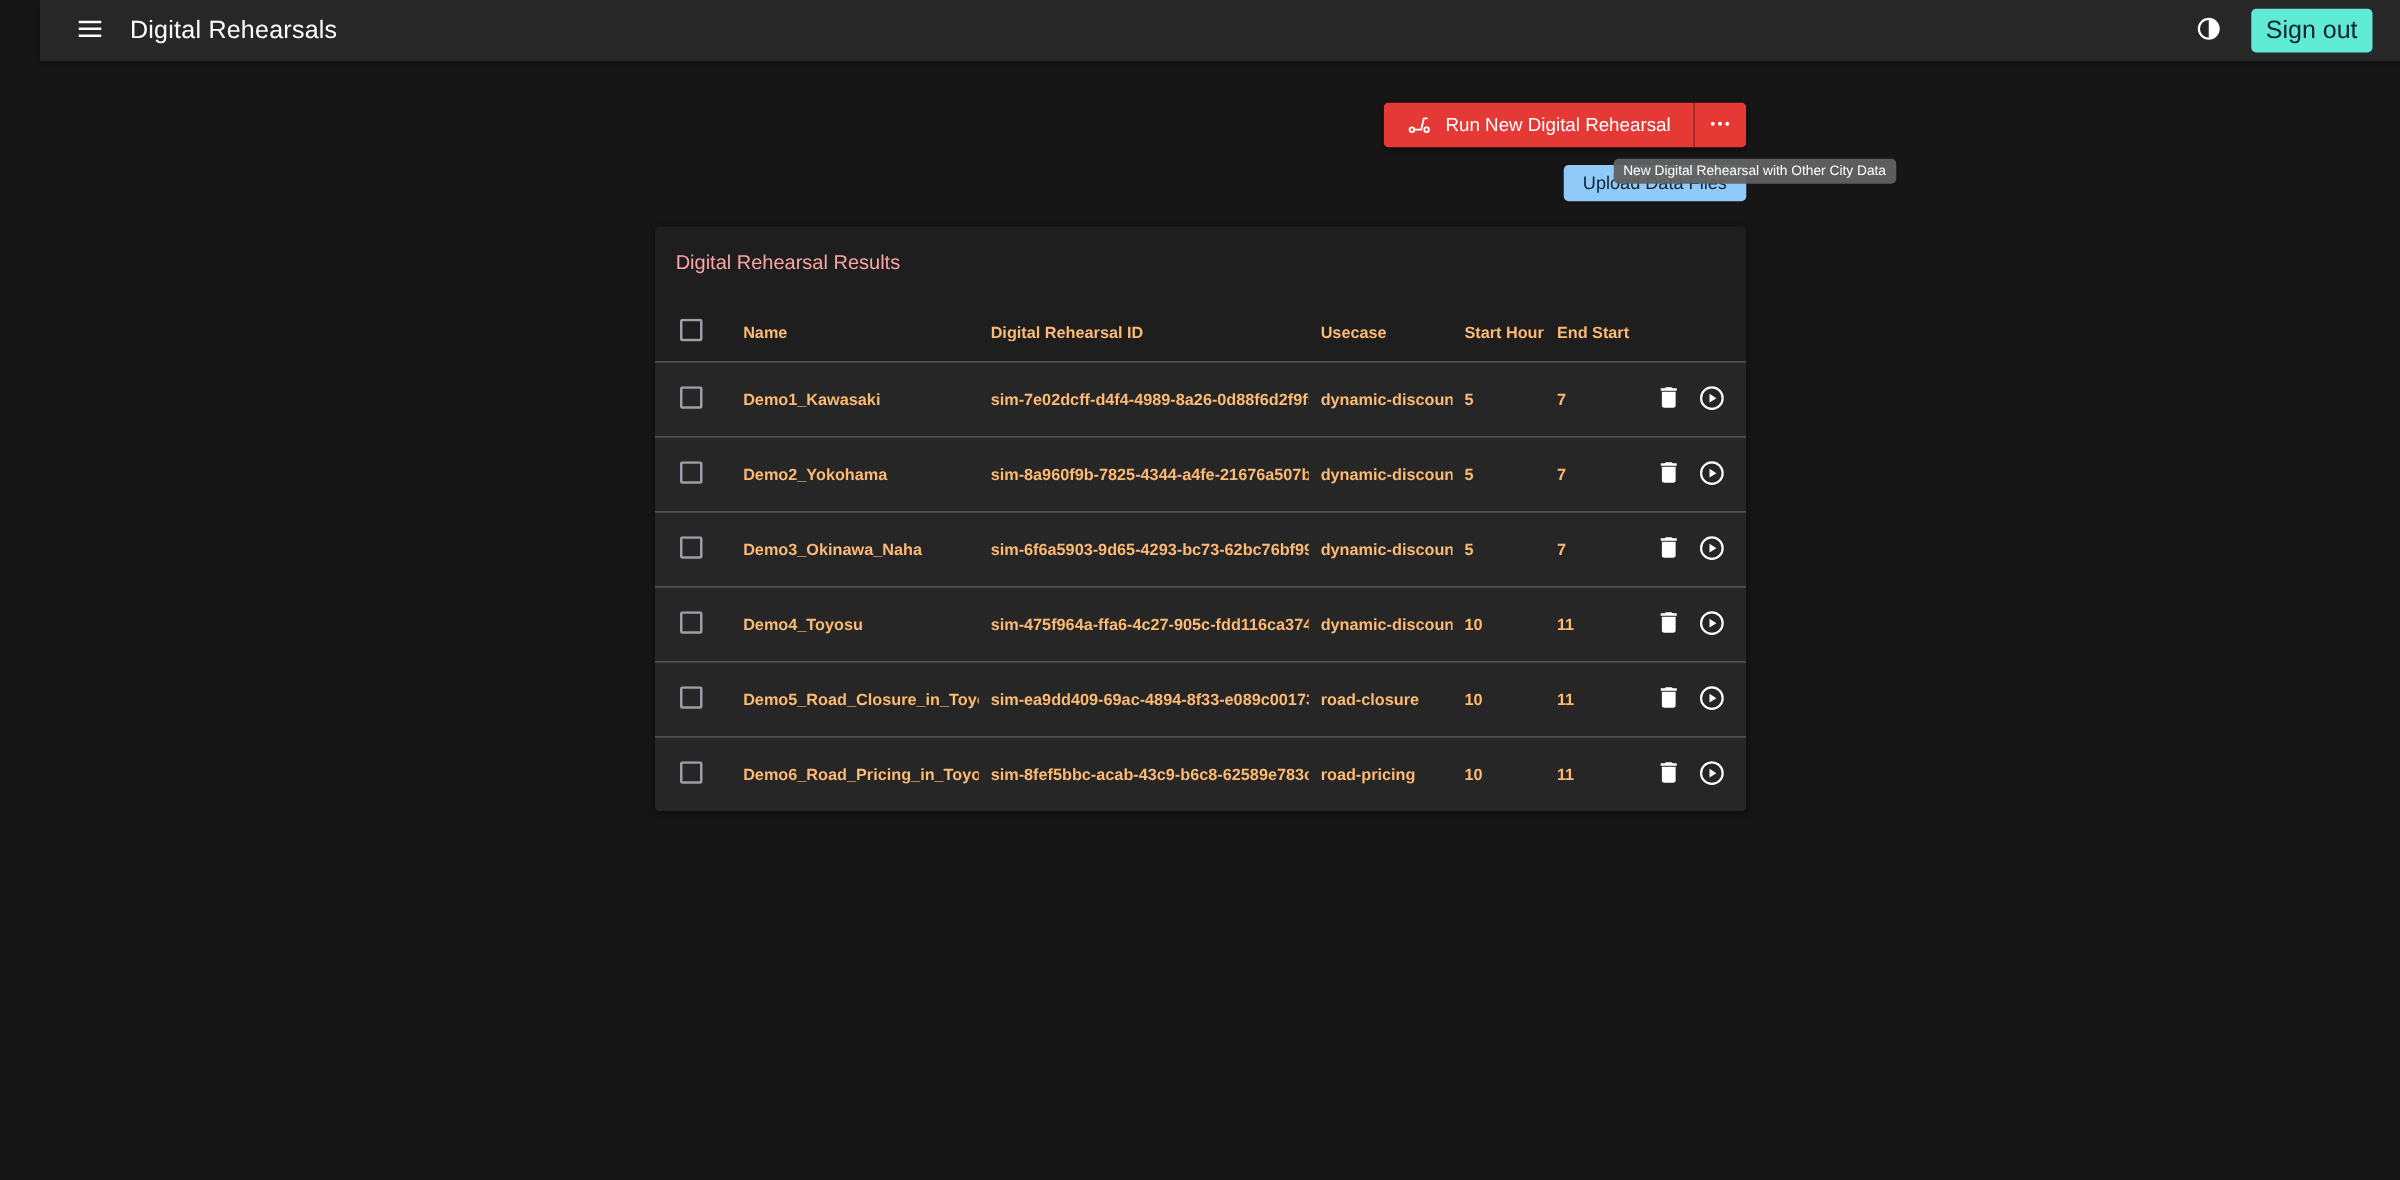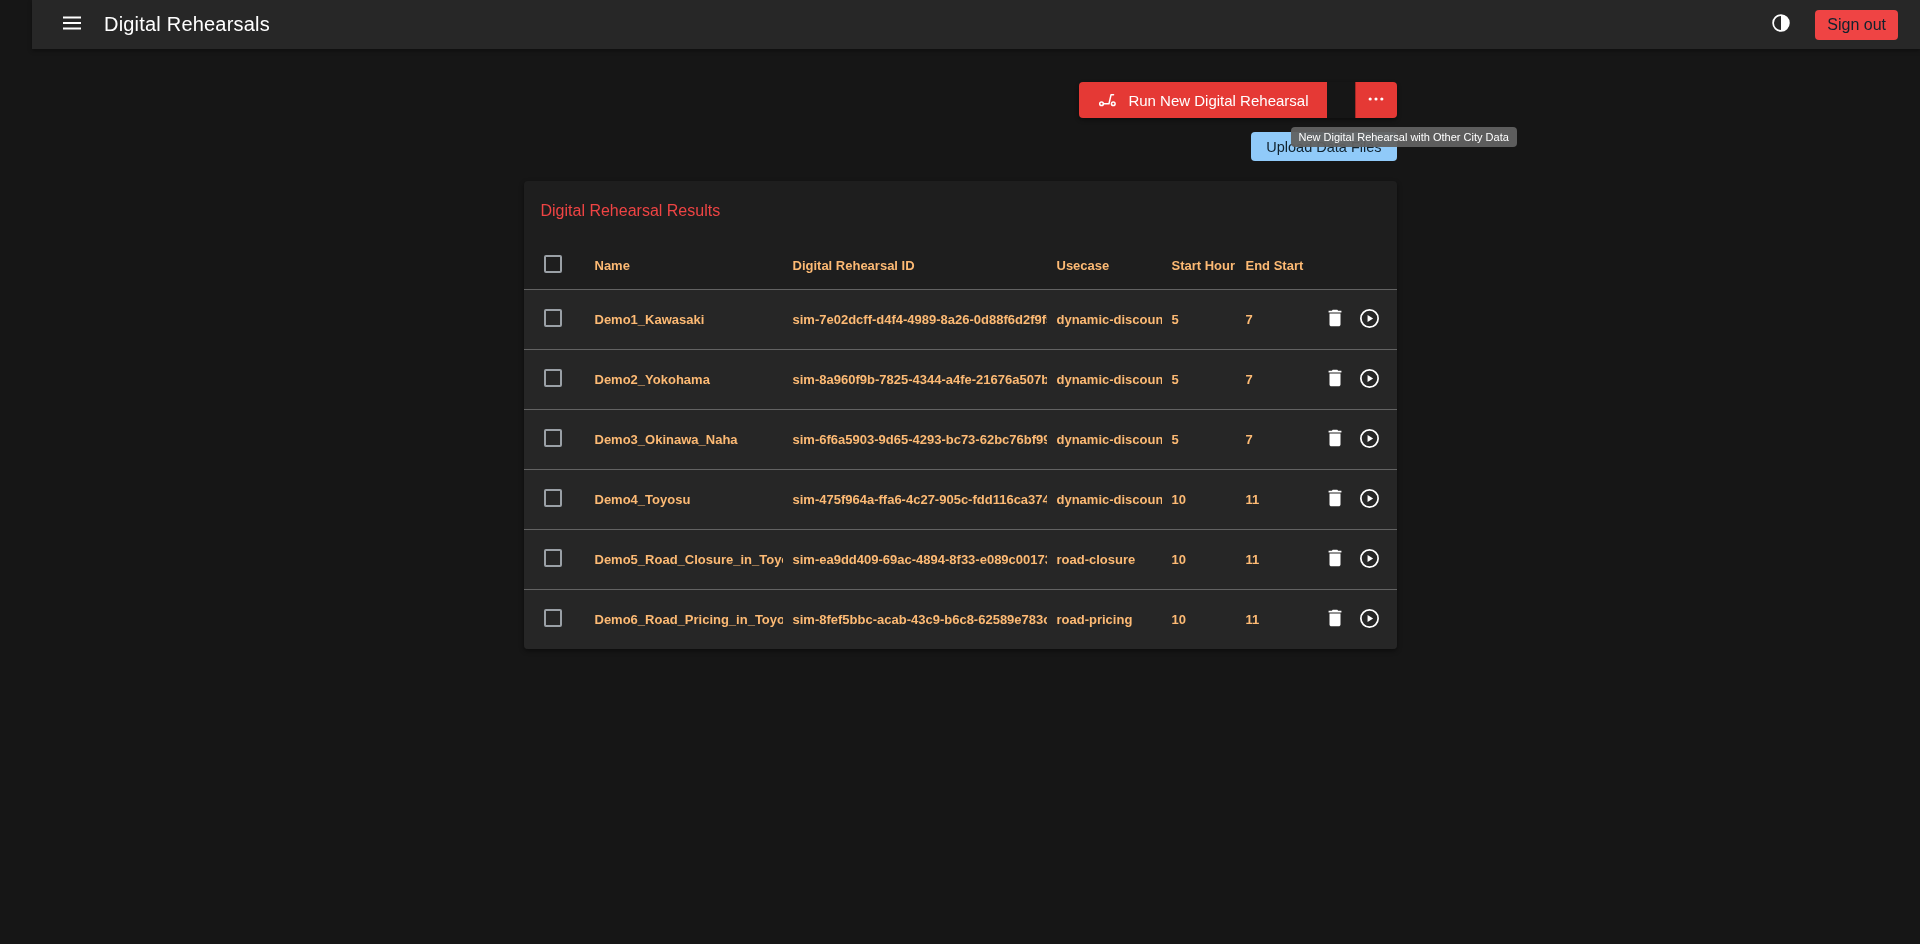--- a/index.html
+++ b/index.html
@@ -23,34 +23,33 @@
   }
   .nav-left { display: flex; align-items: center; gap: 16px; }
   .nav-right { display: flex; align-items: center; gap: 18px; }
   .icon-btn {
     background: transparent; border: none; cursor: pointer;
     display: flex; align-items: center; justify-content: center;
     width: 32px; height: 32px; padding: 0;
   }
   .app-title { font-size: 20px; font-weight: 500; letter-spacing: 0.2px; color: #fff; }
   .signout-btn {
-    background: #ef4444; color: #10222e;
+    background: #5eead4; color: #10222e;
     border: none; border-radius: 4px;
-    padding: 6px 12px; font-size: 16px; font-weight: 500;
+    padding: 6px 12px; font-size: 20px; font-weight: 500;
     font-family: inherit; cursor: pointer;
   }
 
   
   .content { width: 873px; margin: 33px auto 0; position: relative; }
   .actions-col { display: flex; flex-direction: column; align-items: flex-end; gap: 14px; }
 
   .split-button {
     display: flex; border-radius: 4px; overflow: hidden;
     box-shadow: 0 2px 4px rgba(0,0,0,0.4);
-    gap: 28px;
   }
   .split-main {
     background: #e53935; color: #fff; border: none; cursor: pointer;
     height: 36px; padding: 0 18px;
     display: flex; align-items: center; gap: 10px;
     font-size: 15px; font-weight: 500; font-family: inherit;
   }
   .split-more {
     background: #e53935; border: none; cursor: pointer;
     border-left: 1px solid rgba(0,0,0,0.28);
@@ -82,21 +81,21 @@
     background: #1e1e1e;
     border-radius: 4px;
     box-shadow: 0 2px 5px rgba(0,0,0,0.45);
     overflow: hidden;
   }
   .card-header {
     height: 60px;
     display: flex; align-items: center; justify-content: space-between;
     padding: 0 28px 0 17px;
   }
-  .card-title { font-size: 16px; font-weight: 500; color: #ef4444; }
+  .card-title { font-size: 16px; font-weight: 500; color: #fca5a5; }
   .compare-btn {
     background: rgba(255,255,255,0.12);
     color: rgba(255,255,255,0.35);
     border: none; border-radius: 4px;
     height: 31px; padding: 0 15px;
     font-size: 13.5px; font-weight: 500; font-family: inherit;
     cursor: default;
   }
 
   .row {

